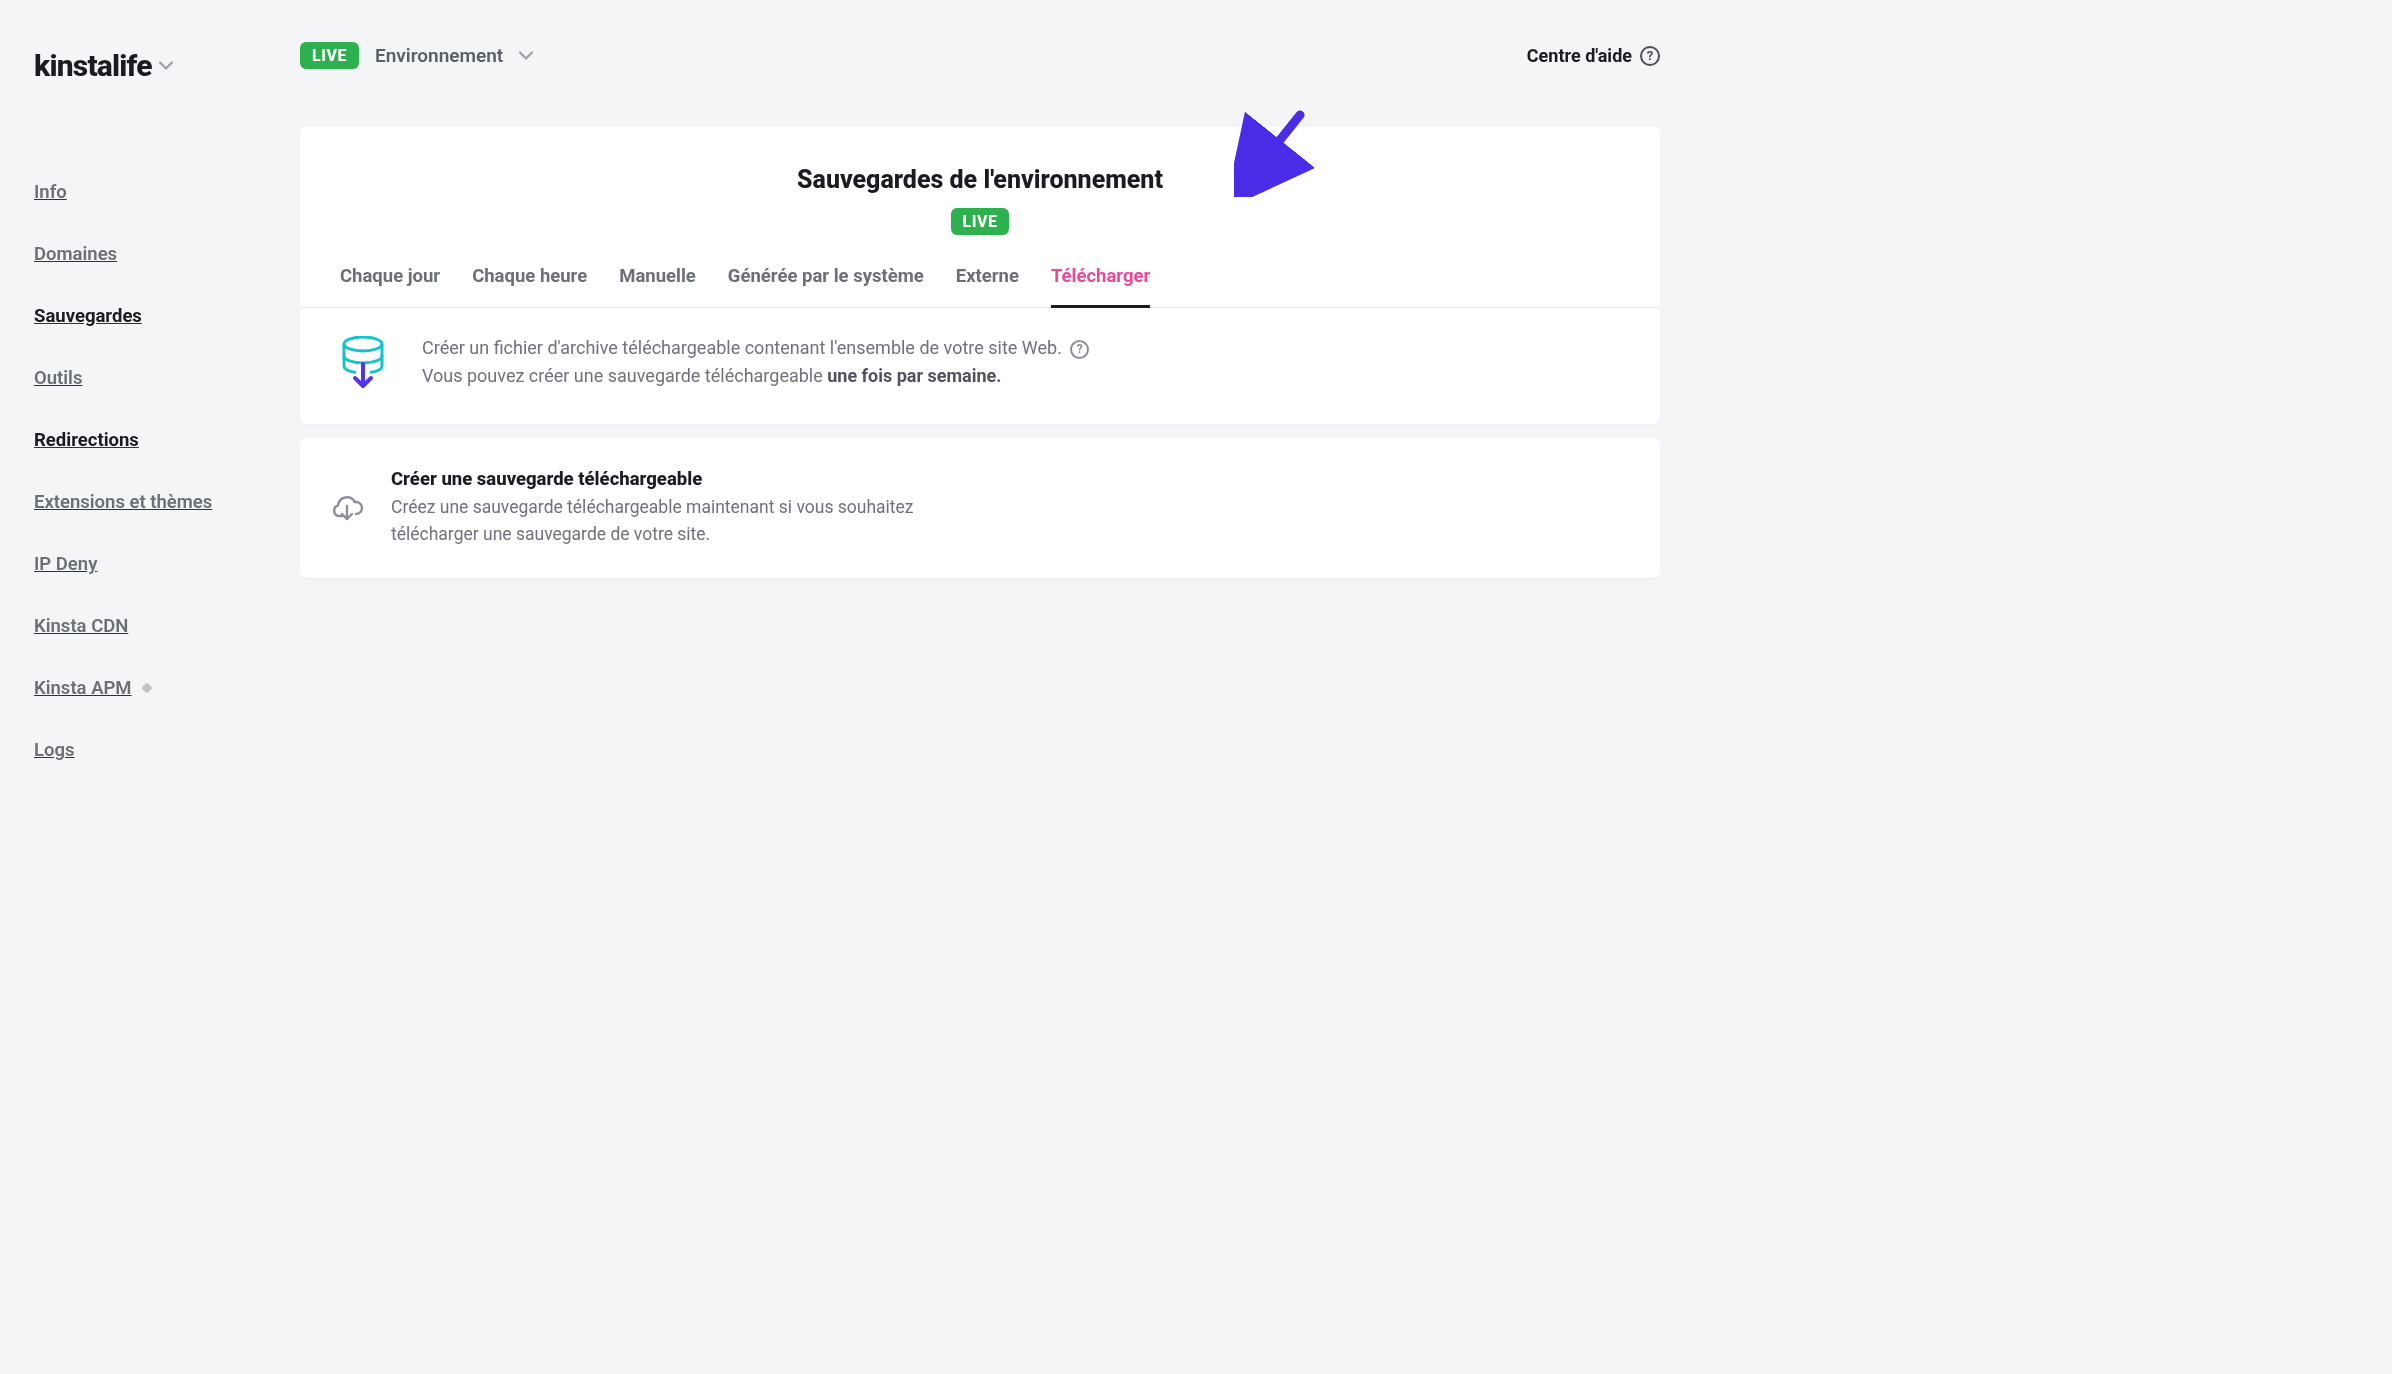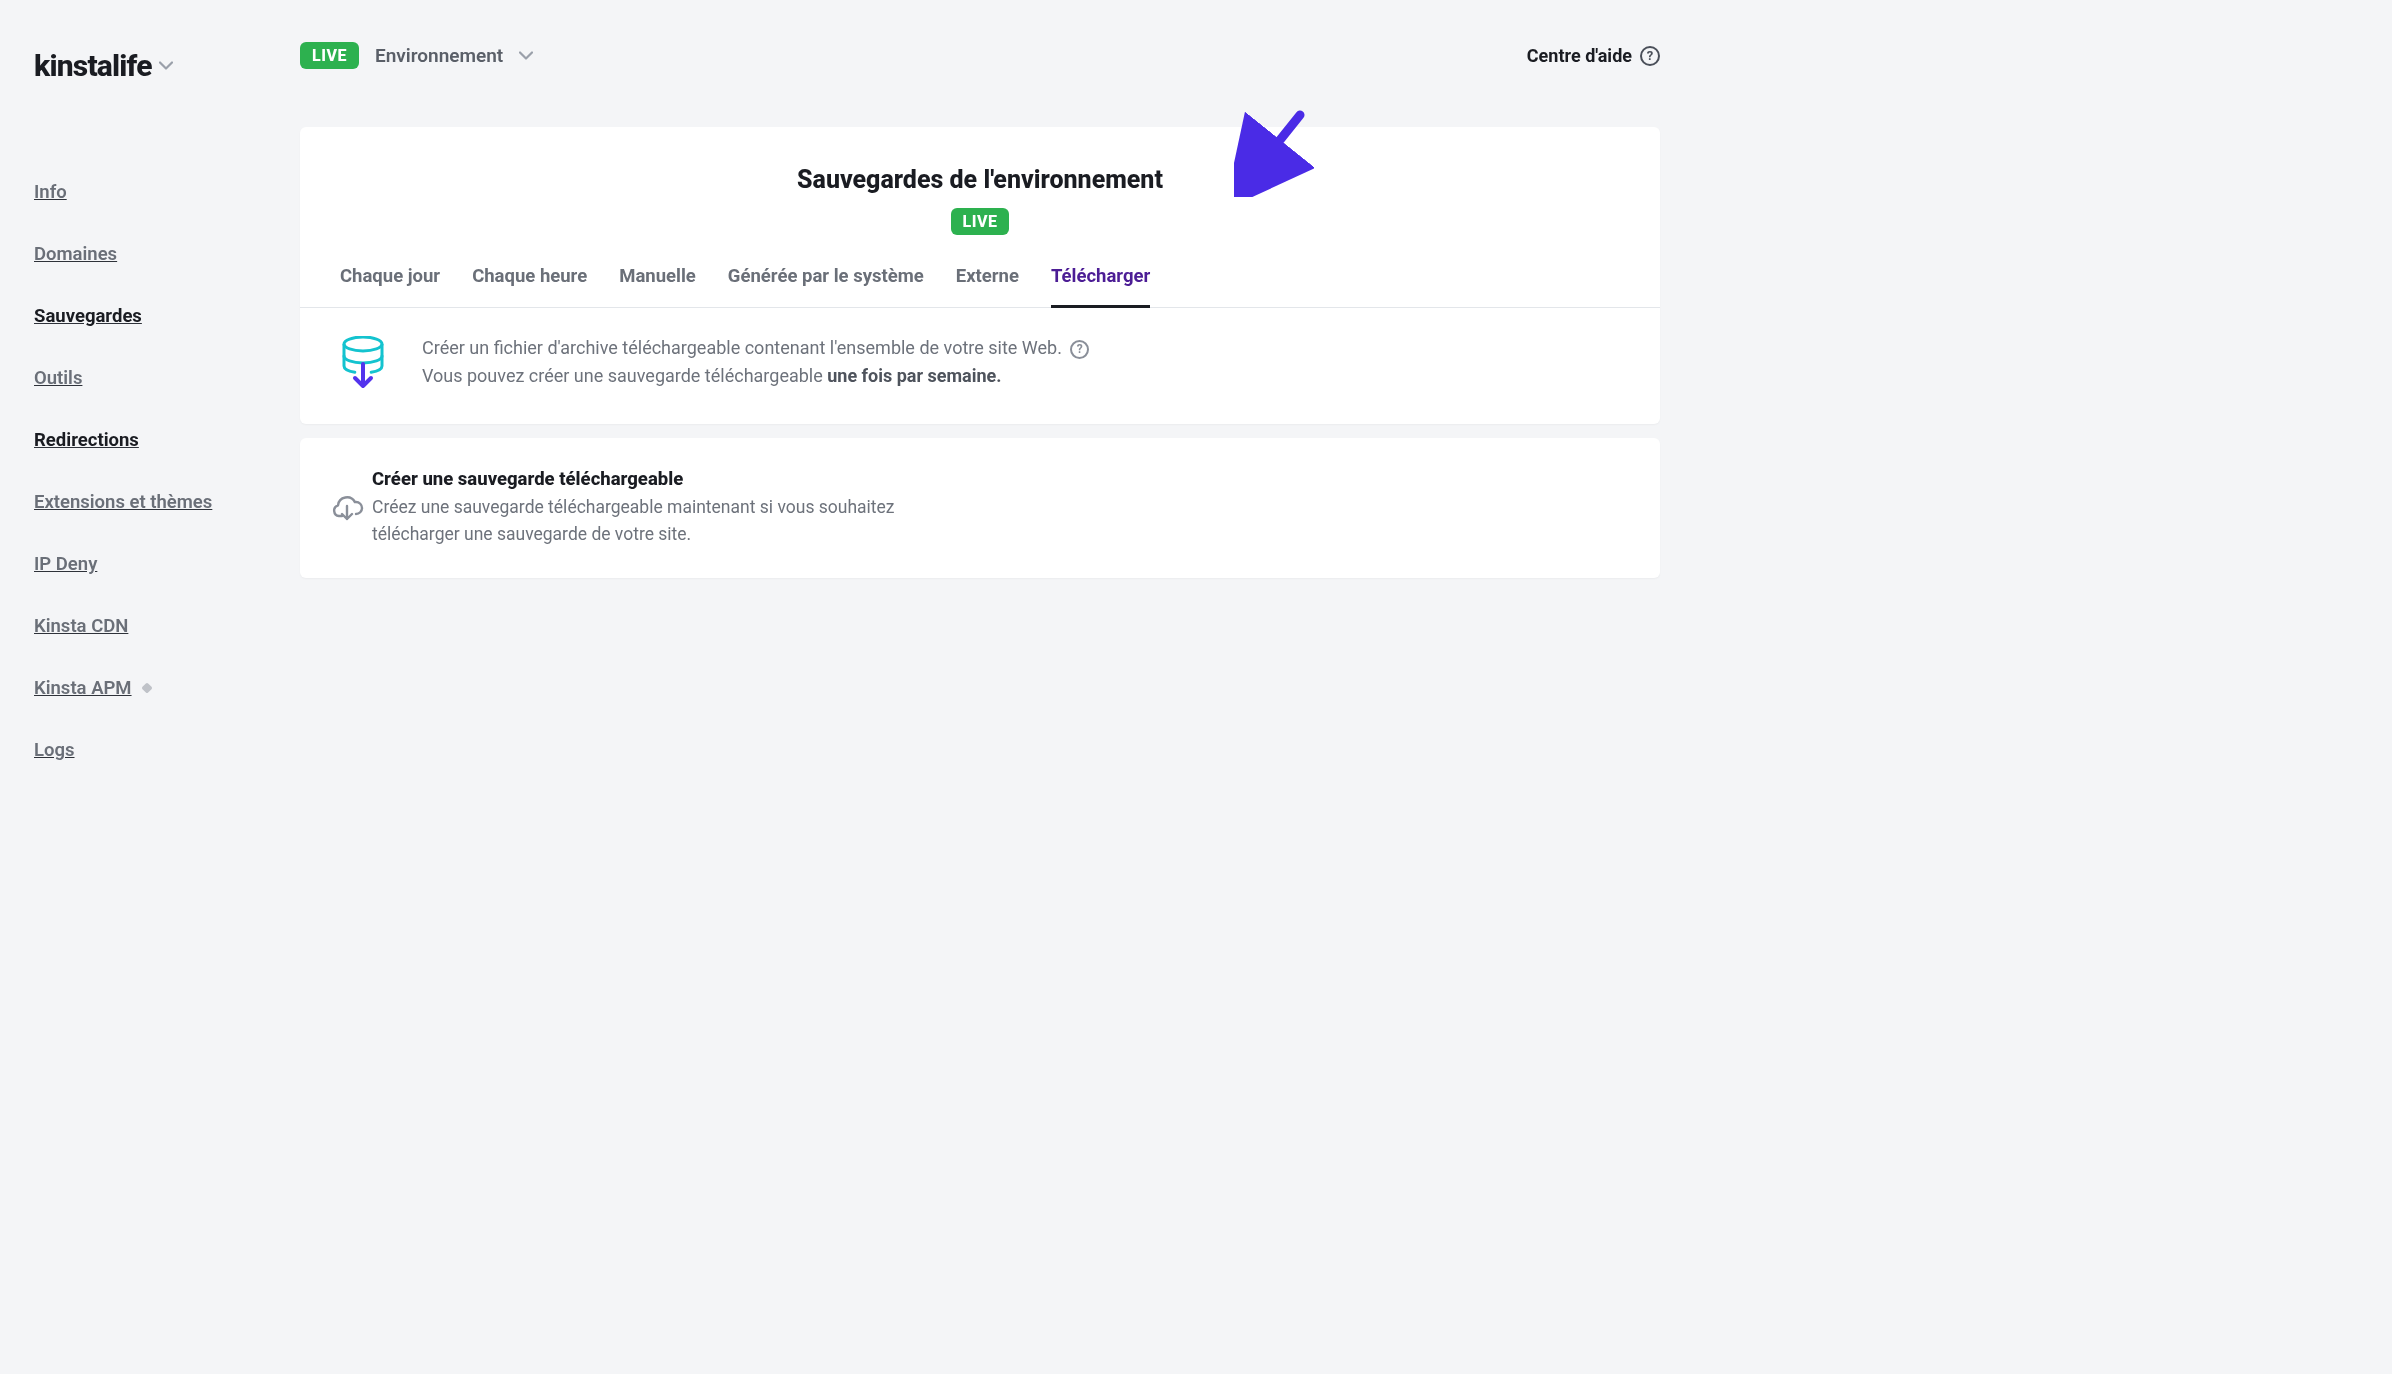--- a/index.html
+++ b/index.html
@@ -75,33 +75,33 @@
   .page-title{display:flex;align-items:center;gap:14px;font-size:25px;font-weight:800;color:#1a1c22;margin:0 0 30px 0;flex-direction:column;}
   .tabs{display:flex;gap:32px;border-bottom:1px solid var(--divider);margin:0 -40px;padding:0 40px;}
   .tab{
     color:var(--muted);
     font-size:18.5px;font-weight:700;
     padding:0 0 18px 0;
     cursor:pointer;
     border-bottom:3px solid transparent;
     margin-bottom:-1px;
   }
-  .tab.active{color:#4c1d95;border-bottom-color:#1a1c22;}
+  .tab.active{color:#ec4899;border-bottom-color:#1a1c22;}
   .info-row{display:flex;gap:36px;padding:26px 40px 30px 40px;}
   .info-icon{flex-shrink:0;width:46px;display:flex;align-items:flex-start;justify-content:center;padding-top:2px;}
   .info-text{color:#6d727b;font-size:18px;line-height:1.55;}
   .info-text .q{
     width:19px;height:19px;border:2px solid #8a8f99;border-radius:50%;
     display:inline-flex;align-items:center;justify-content:center;
     font-size:12px;color:#8a8f99;font-weight:700;margin-left:4px;vertical-align:middle;
   }
   .info-text strong{color:#4e535c;font-weight:700;}
   
   .card-action{display:flex;align-items:center;justify-content:space-between;padding:30px 40px 30px 30px;}
-  .action-left{display:flex;align-items:center;gap:8px;}
+  .action-left{display:flex;align-items:center;gap:27px;}
   .dl-cloud{flex-shrink:0;width:34px;display:flex;align-items:center;justify-content:center;color:#8a8f99;}
   .action-copy{max-width:560px;}
   .action-title{font-size:18.5px;font-weight:800;color:#1a1c22;margin:0 0 4px 0;}
   .action-desc{color:#6d727b;font-size:17.5px;line-height:1.55;}
   .btn-primary{
     background:var(--purple);color:#fff;border:none;border-radius:999px;
     font-size:18px;font-weight:700;padding:16px 30px;cursor:pointer;
     white-space:nowrap;
   }
   

